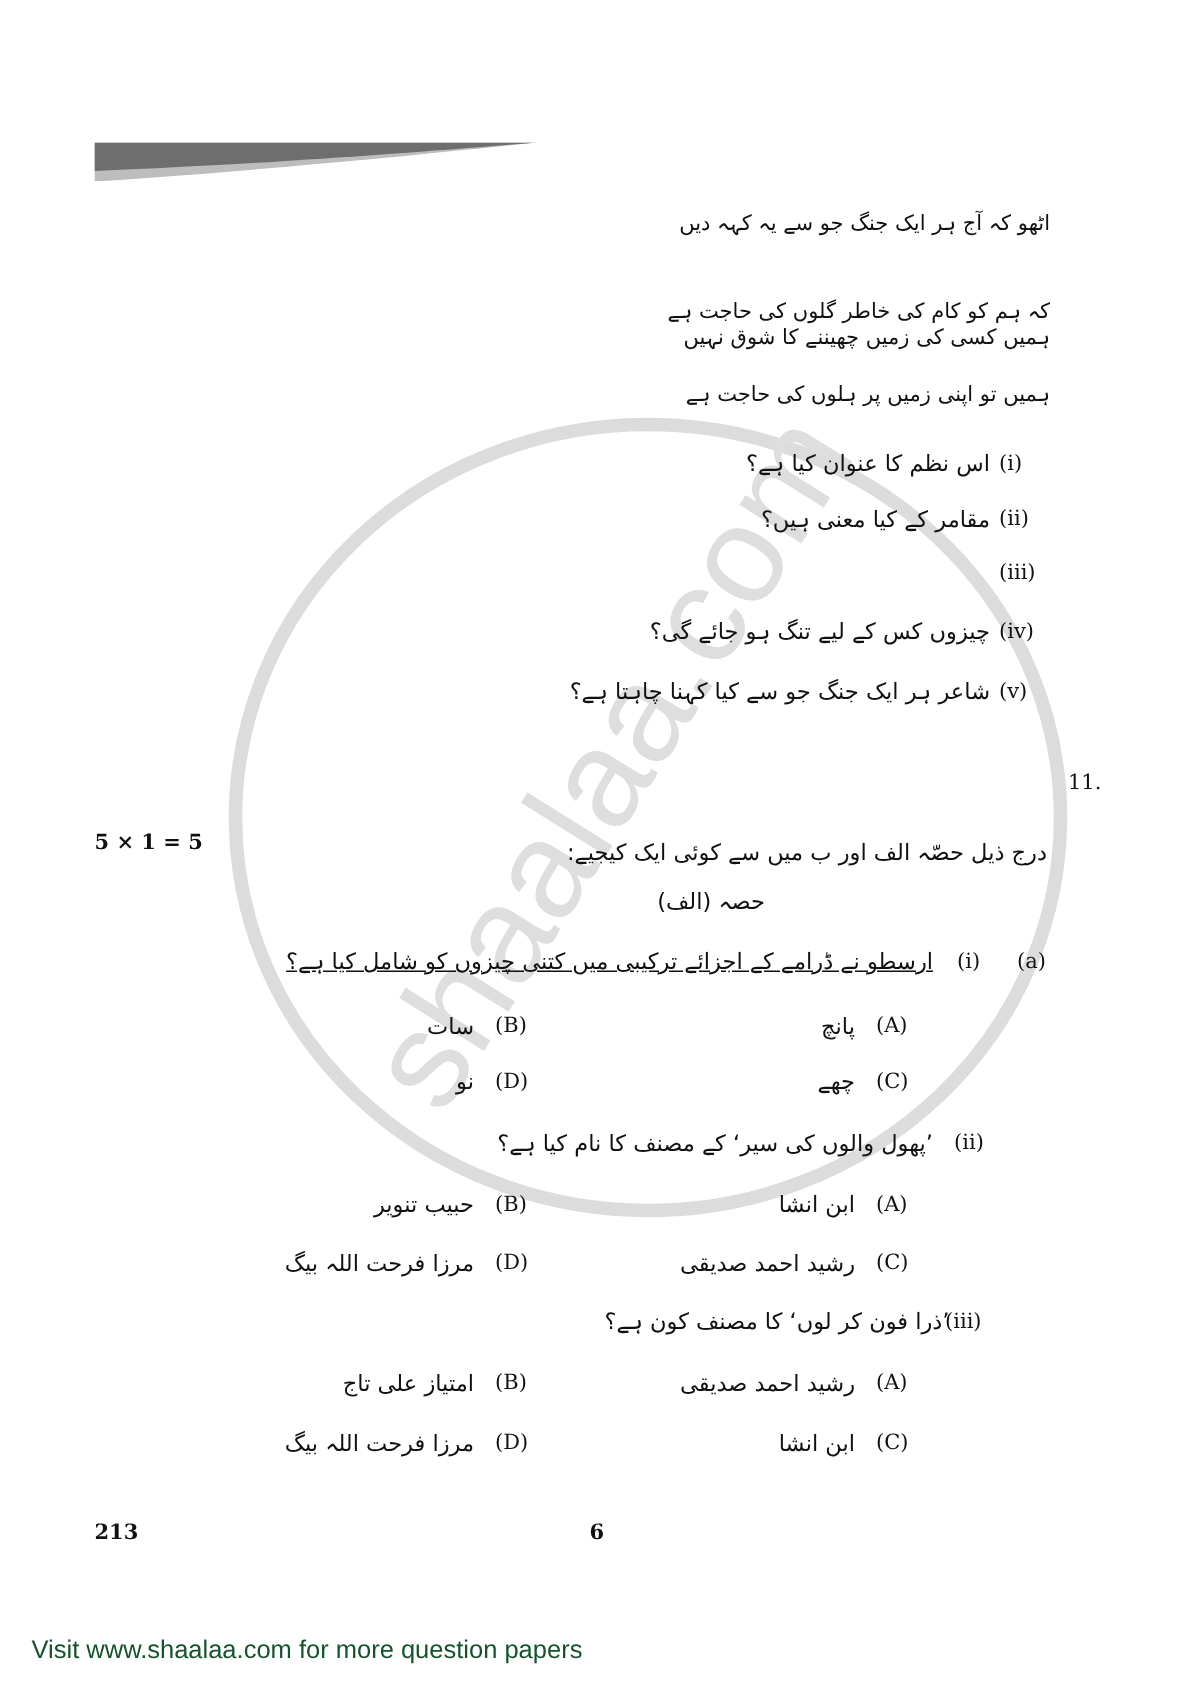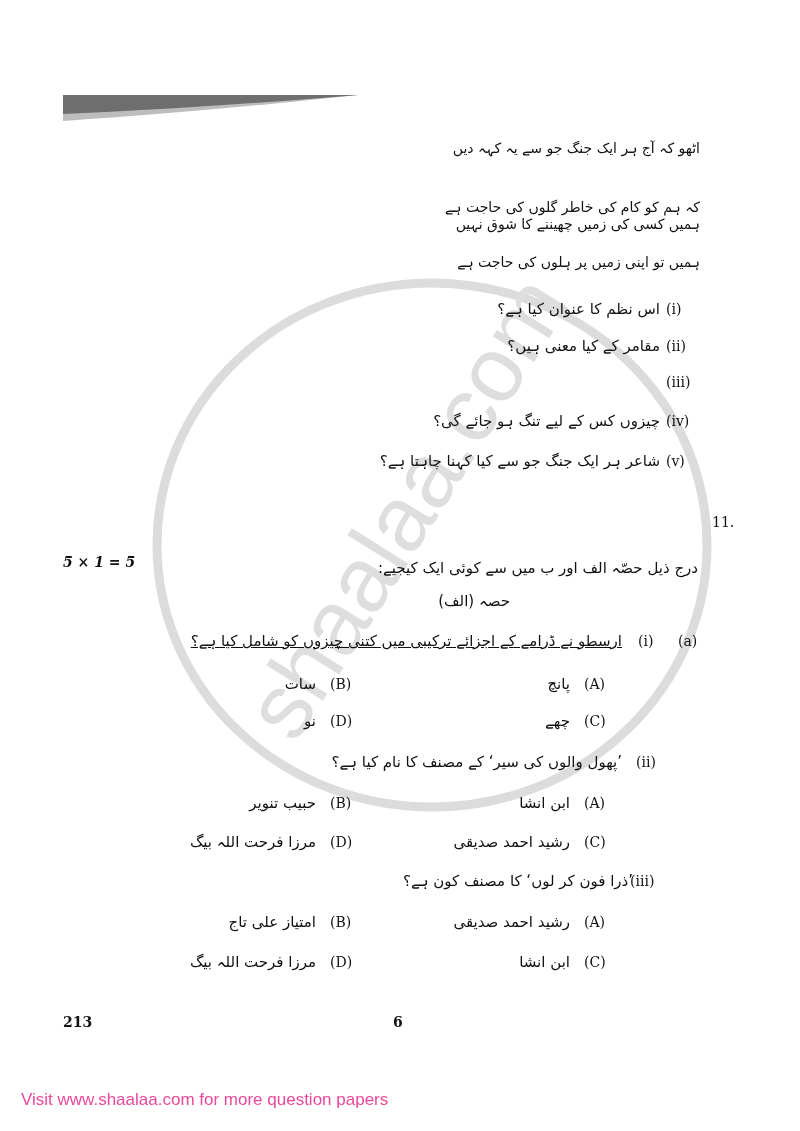--- a/index.html
+++ b/index.html
@@ -61,21 +61,21 @@
     .option .lbl { font-family: "DejaVu Serif", serif; font-size: 14px; width: 30px; text-align: left; }
     .option .otext { margin-right: 14px; }
     .marks { font-family: "DejaVu Serif", serif; font-weight: bold; font-size: 14px; }
     .footer-num { font-family: "DejaVu Serif", serif; font-weight: bold; font-size: 14px; }
     .visit {
       position: absolute;
       left: 21px;
       top: 1090px;
       font-family: "Liberation Sans", sans-serif;
       font-size: 17px;
-      color: #ec4899;
+      color: #14532d;
     }
   </style>
 </head>
 <body>
 
 <svg class="header-bar" viewBox="0 0 295 26" preserveAspectRatio="none">
   <path d="M0,0 L295,0 C220,8 120,18 0,26 Z" fill="#bdbdbd"></path>
   <path d="M0,0 L295,0 C220,6 120,14 0,19 Z" fill="#6e6e6e"></path>
 </svg>
 
@@ -106,21 +106,21 @@
     <span class="num latin">(iv)</span>
     <span class="txt urdu">چیزوں کس کے لیے تنگ ہو جائے گی؟</span>
   </div>
   <div class="subq" style="top:452px;">
     <span class="num latin">(v)</span>
     <span class="txt urdu">شاعر ہر ایک جنگ جو سے کیا کہنا چاہتا ہے؟</span>
   </div>
 
   <div class="abs latin" style="top:514px; left:712px;">11.</div>
   <div class="abs urdu" style="top:513px; right:102px;margin-top:46px;">درج ذیل حصّہ الف اور ب میں سے کوئی ایک کیجیے:</div>
-  <div class="abs marks" style="top:554px; left:63px;font-style:italic;">5 × 1 = 5</div>
+  <div class="abs marks" style="top:554px; left:63px;">5 × 1 = 5</div>
   <div class="abs urdu" style="top:592px; right:290px;">حصہ (الف)</div>
 
   <div class="abs latin" style="top:633px; left:678px;">(a)</div>
   <div class="abs latin" style="top:633px; left:638px;">(i)</div>
   <div class="abs urdu" style="top:632px; right:178px;text-decoration:underline;">ارسطو نے ڈرامے کے اجزائے ترکیبی میں کتنی چیزوں کو شامل کیا ہے؟</div>
 
   <div class="option" style="top:675px; right:186px;">
     <span class="lbl">(A)</span>
     <span class="otext urdu">پانچ</span>
   </div>

